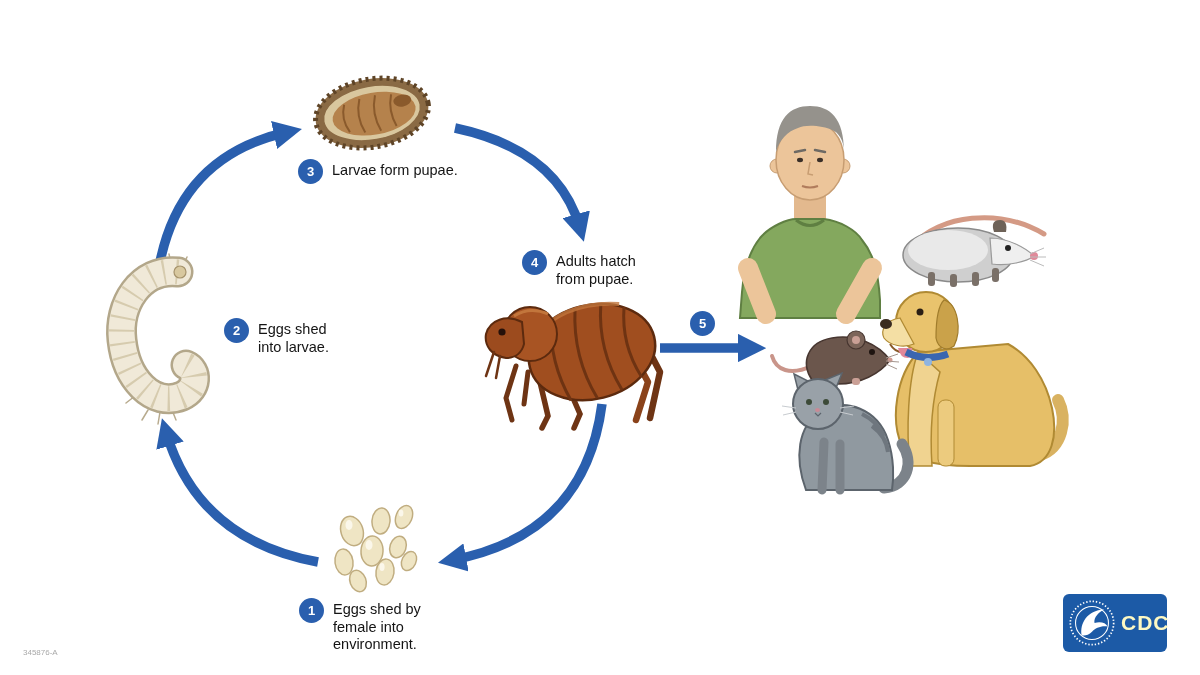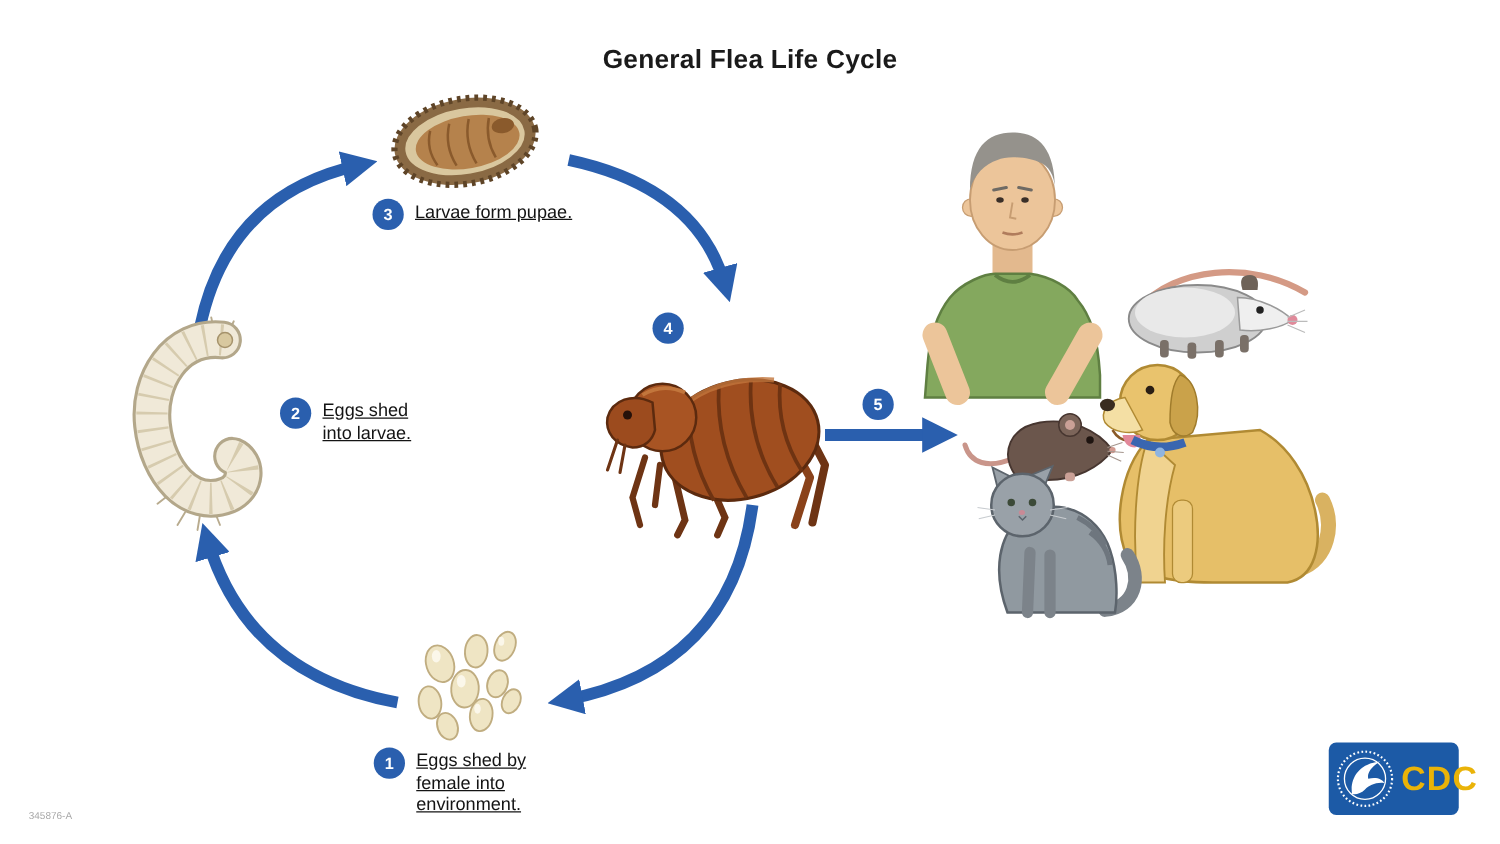--- a/index.html
+++ b/index.html
@@ -7,31 +7,31 @@
   body { font-family:"Liberation Sans", sans-serif; }
   .canvas { position:relative; width:1200px; height:675px; background:#ffffff; overflow:hidden; }
   .gfx { position:absolute; inset:0; width:1200px; height:675px; }
   .title { position:absolute; top:36px; left:0; right:0; margin:0; text-align:center;
            font-size:21px; font-weight:bold; color:#1a1a1a; letter-spacing:.2px; }
   .step { position:absolute; display:flex; gap:9px; align-items:flex-start; }
   .badge { width:25px; height:25px; border-radius:50%; background:#2a5fae; color:#ffffff;
            font-size:13px; font-weight:bold; display:flex; align-items:center; justify-content:center;
            flex:0 0 25px; }
   .badge-abs { position:absolute; }
-  .lbl { font-size:14.5px; color:#141414; line-height:1.22; padding-top:3px;text-decoration:underline; }
+  .lbl { font-size:14.5px; color:#141414; line-height:1.22; padding-top:3px; }
   .nowrap { white-space:nowrap; }
   .w128 { width:132px; }
   .w80 { width:82px; }
   .w88 { width:90px; }
   .figure-id { position:absolute; left:23px; top:648px; font-size:8px; color:#a9a9a9; }
   .cdc-logo { position:absolute; left:1063px; top:594px; width:104px; height:58px;
               background:#1c5aa6; border-radius:6px; display:flex; align-items:center;
               padding:0 8px 0 3px; gap:3px; }
   .cdc-logo .emblem { width:52px; height:52px; flex:0 0 52px; }
-  .cdc-text { color:#eab308; font-size:27px; font-weight:bold; letter-spacing:1px; }
+  .cdc-text { color:#fef9c3; font-size:21px; font-weight:bold; letter-spacing:1px; }
 </style>
 </head>
 <body>
 
 <div class="canvas">
 
   <svg class="gfx" viewBox="0 0 1200 675" xmlns="http://www.w3.org/2000/svg">
     <defs>
       <marker id="ah" viewBox="0 0 10 10" refX="5" refY="5" markerWidth="3" markerHeight="3" orient="auto">
         <path d="M0 0 L10 5 L0 10 Z" fill="#2a5fae"></path>
@@ -178,39 +178,39 @@
         <circle cx="818" cy="404" r="25" fill="#99a1a8" stroke="#5c646c" stroke-width="2"></circle>
         <circle cx="809" cy="402" r="3" fill="#3c4a38"></circle>
         <circle cx="826" cy="402" r="3" fill="#3c4a38"></circle>
         <ellipse cx="817.5" cy="410" rx="2.5" ry="2" fill="#c98a96"></ellipse>
         <path d="M 815 413 l 3 3 l 3 -3" stroke="#5c646c" stroke-width="1.2" fill="none"></path>
         <path d="M 796 408 l -14 -2 M 796 412 l -13 3 M 840 408 l 14 -2 M 840 412 l 13 3" stroke="#c8ccd0" stroke-width="1" fill="none"></path>
       </g>
     </g>
   </svg>
 
-  <h1 class="title">General Flea Life Cycle</h1>
 
   <div class="step" style="left:299px;top:598px">
     <span class="badge">1</span>
     <span class="lbl w128">Eggs shed by female into environment.</span>
   </div>
 
   <div class="step" style="left:224px;top:318px">
     <span class="badge">2</span>
     <span class="lbl w80">Eggs shed into larvae.</span>
   </div>
 
   <div class="step" style="left:298px;top:159px">
     <span class="badge">3</span>
     <span class="lbl nowrap">Larvae form pupae.</span>
   </div>
 
   <div class="step" style="left:522px;top:250px">
     <span class="badge">4</span>
+    <span class="lbl w88">Adults hatch from pupae.</span>
   </div>
 
   <div class="badge badge-abs" style="left:690px;top:311px">5</div>
 
   <div class="figure-id">345876-A</div>
 
   <div class="cdc-logo">
     <svg class="emblem" viewBox="0 0 60 60" xmlns="http://www.w3.org/2000/svg">
       <circle cx="30" cy="30" r="25" fill="none" stroke="#ffffff" stroke-width="2" stroke-dasharray="1.6 2.2"></circle>
       <path d="M 18 44 C 16 30 24 16 44 14 C 34 20 32 26 33 30 C 40 28 46 30 48 34 C 40 33 34 36 30 40 C 26 44 21 45 18 44 Z" fill="#ffffff"></path>

